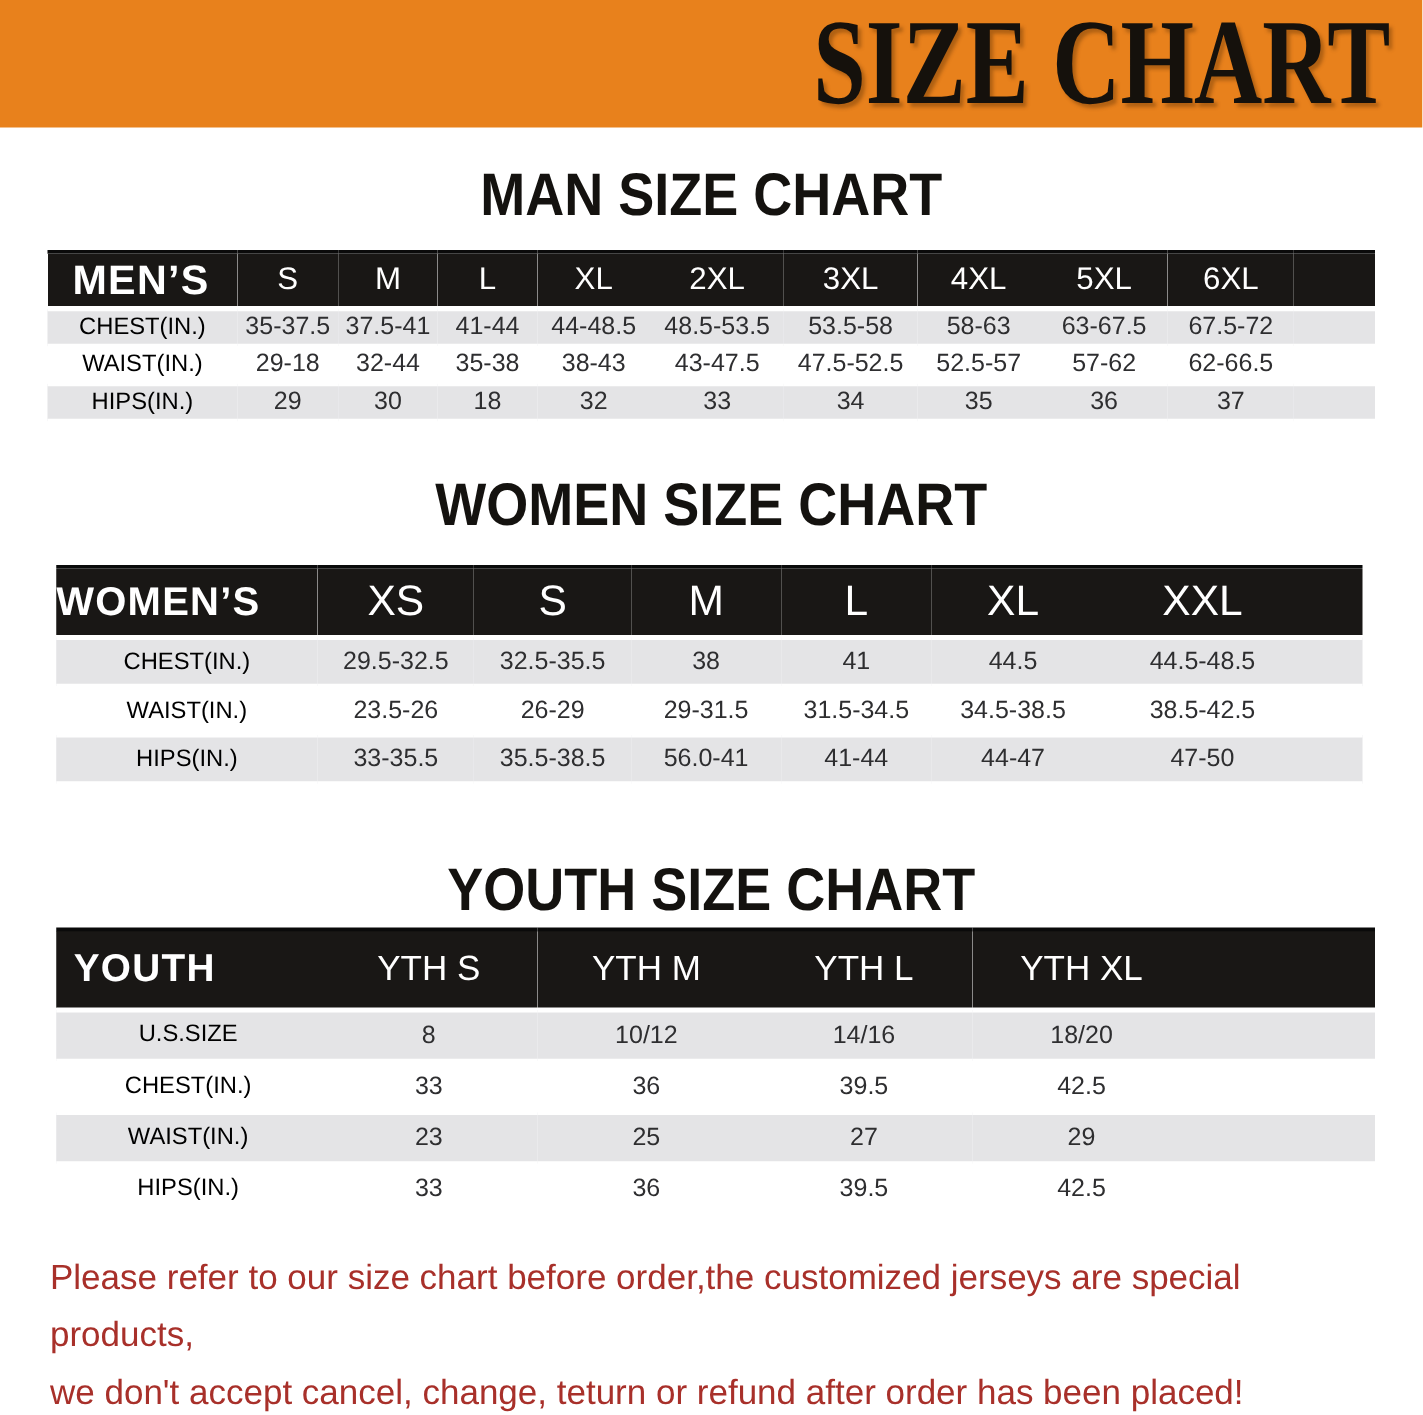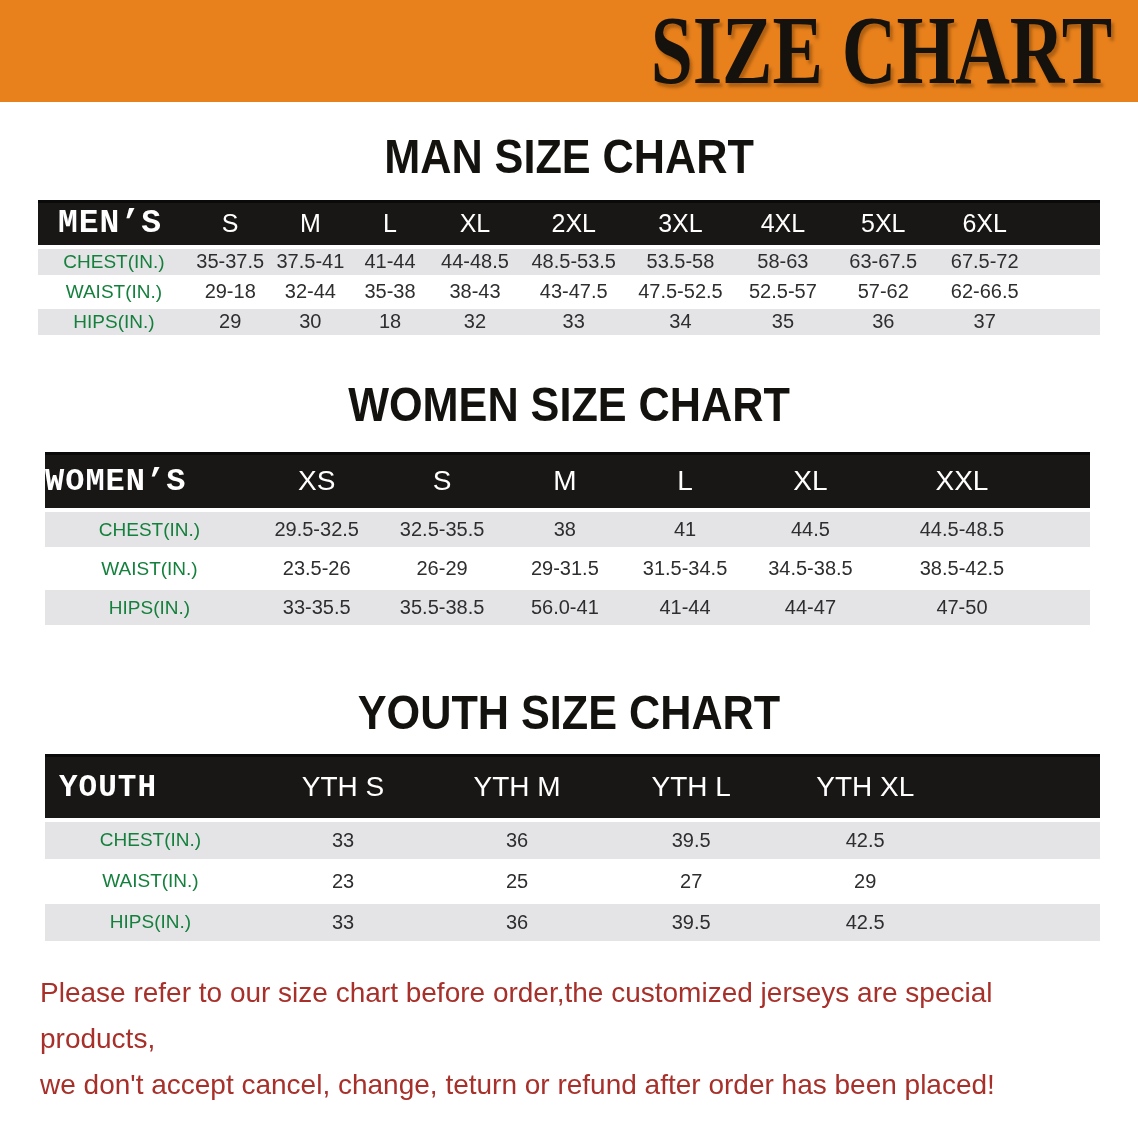--- a/index.html
+++ b/index.html
@@ -29,48 +29,48 @@
     text-align:center;font-size:48px;font-weight:800;color:var(--ink);
     line-height:50px;transform:scaleX(0.9);white-space:nowrap;
   }
   .heading-man{margin-top:30px;}
   .heading-women{margin-top:41px;}
   .heading-youth{margin-top:59px;}
 
   table.size-table{border-collapse:collapse;table-layout:fixed;}
   table.men{width:1062px;margin-left:38px;margin-top:18px;}
   table.women{width:1045px;margin-left:45px;margin-top:22px;}
-  table.youth{width:1055px;margin-left:45px;margin-top:16px;}
+  table.youth{width:1055px;margin-left:45px;margin-top:4px;}
 
   thead th{
     background:var(--bar-bg);color:#ffffff;font-weight:400;
     border-top:3px solid var(--bar-border);
     border-bottom:3px solid var(--bar-border);
     white-space:nowrap;overflow:hidden;
   }
   thead th.group{
-    text-align:left;font-weight:800;letter-spacing:1px;font-family:Liberation Mono, monospace;
+    text-align:left;font-weight:800;letter-spacing:1px;
   }
   table.men  thead th{height:45px;font-size:25px;}
   table.men  thead th.group{font-size:33px;padding-left:20px;}
-  table.women thead th{height:57px;font-size:28px;}
+  table.women thead th{height:57px;font-size:34px;}
   table.women thead th.group{font-size:32px;}
   table.youth thead th{height:64px;font-size:28px;}
   table.youth thead th.group{font-size:31px;padding-left:14px;}
 
   tbody tr{border-top:4px solid #fff;border-bottom:4px solid #fff;}
   tbody td{
     text-align:center;color:var(--cell-ink);white-space:nowrap;
     font-size:20px;background:#ffffff;
   }
   tbody tr:nth-child(odd) td{background:var(--stripe);}
   table.men   tbody td{height:30px;}
   table.women tbody td{height:39px;}
   table.youth tbody td{height:41px;}
-  tbody td.rowlabel{font-size:19px;color:#15803d;}
+  tbody td.rowlabel{font-size:19px;color:#000000;}
 
   .note{
     margin:25px 0 0 40px;width:1070px;
     color:var(--note);font-size:28px;line-height:46px;font-weight:400;
   }
 </style>
 </head>
 <body>
 
 <header class="banner">
@@ -228,20 +228,28 @@
           <th class="group">YOUTH</th>
           <th class="size">YTH S</th>
           <th class="size">YTH M</th>
           <th class="size">YTH L</th>
           <th class="size">YTH XL</th>
           <th class="size"></th>
         </tr>
       </thead>
       <tbody>
         <tr>
+          <td class="rowlabel">U.S.SIZE</td>
+          <td>8</td>
+          <td>10/12</td>
+          <td>14/16</td>
+          <td>18/20</td>
+          <td></td>
+        </tr>
+        <tr>
           <td class="rowlabel">CHEST(IN.)</td>
           <td>33</td>
           <td>36</td>
           <td>39.5</td>
           <td>42.5</td>
           <td></td>
         </tr>
         <tr>
           <td class="rowlabel">WAIST(IN.)</td>
           <td>23</td>

